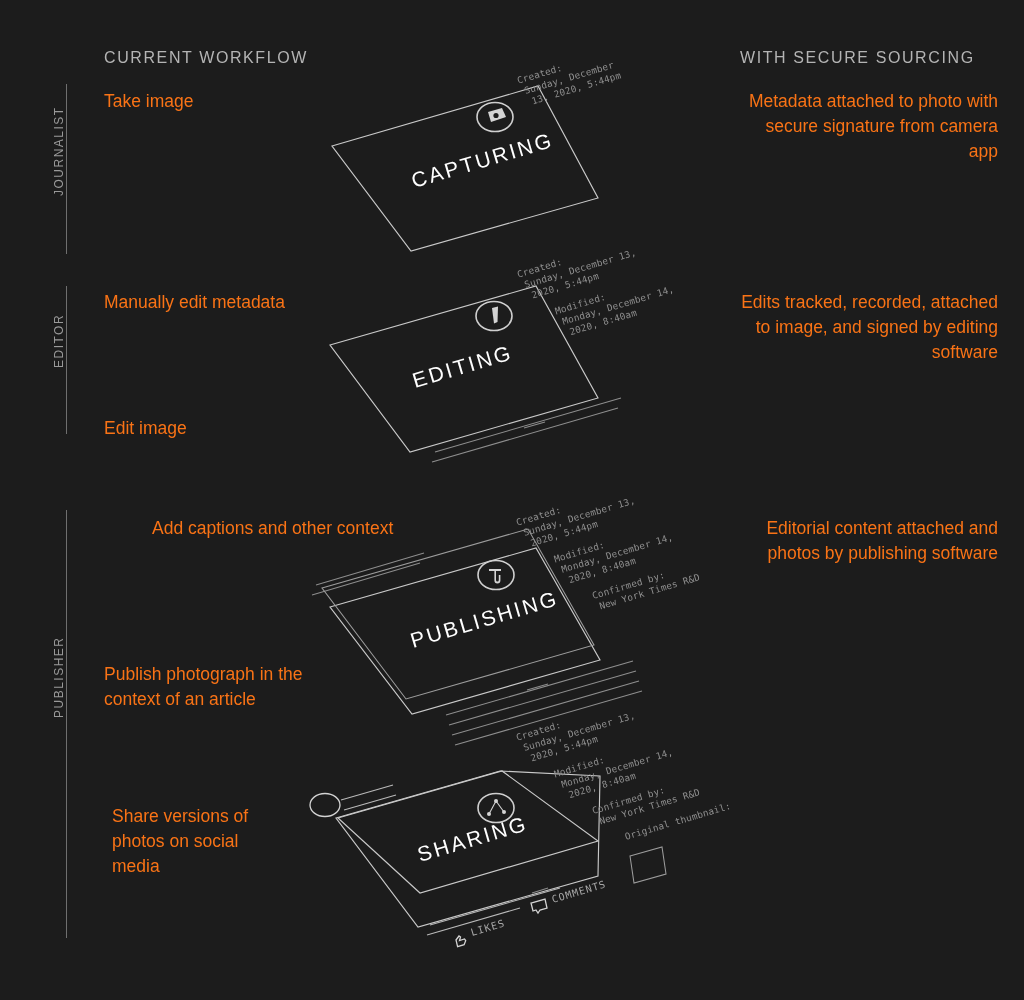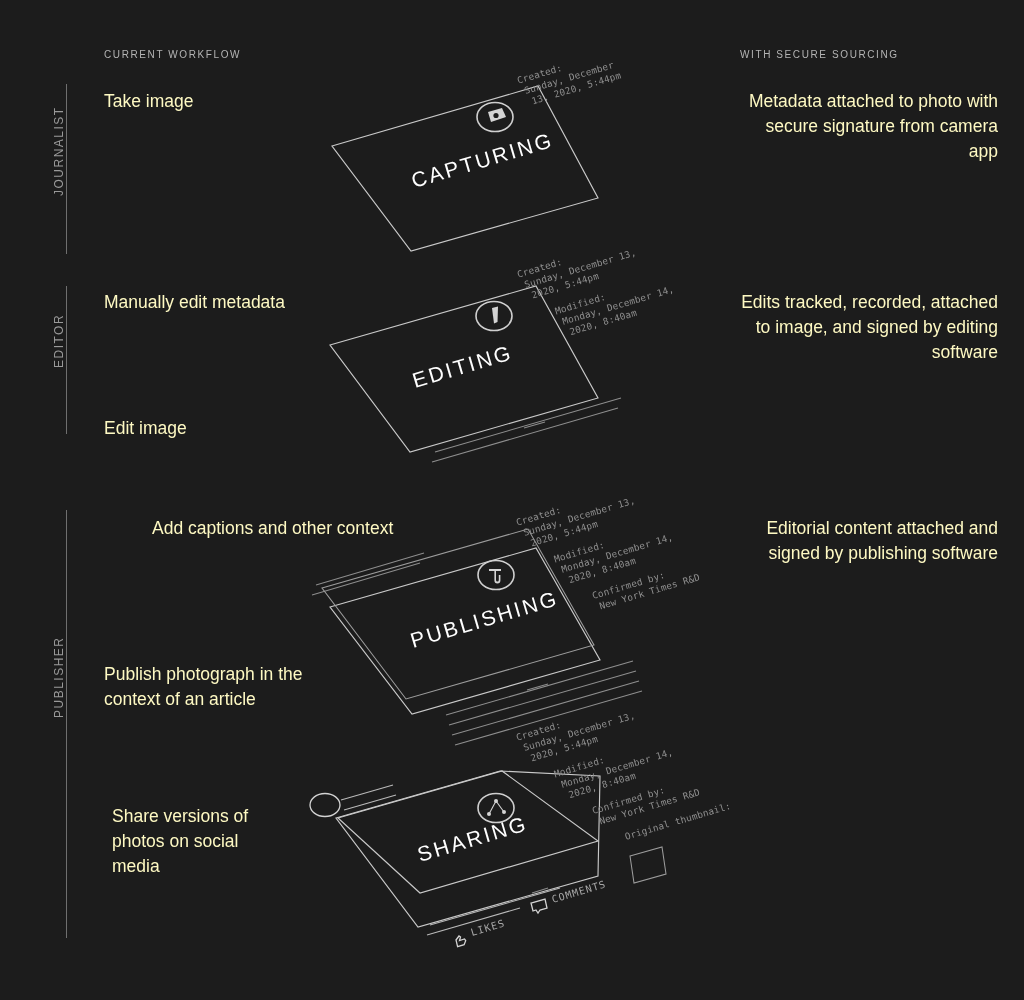--- a/index.html
+++ b/index.html
@@ -13,21 +13,21 @@
     height: 1000px;
     background: #1c1c1c;
     overflow: hidden;
     font-family: "Liberation Sans", sans-serif;
     color: #ffffff;
   }
 
   
   .col-header {
     position: absolute;
-    font-size: 10px;
+    font-size: 16px;
     letter-spacing: 1.6px;
     color: #b4b4b4;
     font-weight: 400;
     text-transform: uppercase;
     white-space: nowrap;
   }
   #hdr-left  { left: 104px; top: 49px; }
   #hdr-right { left: 740px; top: 49px; }
 
   
@@ -45,21 +45,21 @@
     left: 66px;
     width: 1px;
     background: #6f6f6f;
   }
 
   
   .prose {
     position: absolute;
     font-size: 17.5px;
     line-height: 25px;
-    color: #fef9c3;
+    color: #f97316;
     font-weight: 400;
   }
   .prose.left  { left: 104px; width: 250px; }
   .prose.right { left: 740px; width: 258px; text-align: right; }
 
   
   .stage {
     position: absolute;
     left: 0; top: 0;
     width: 1024px; height: 1000px;
@@ -117,21 +117,21 @@
   <div class="prose left" style="top:416px;">Edit image</div>
   <div class="prose left" style="top:290px;">Manually edit metadata</div>
 
   <div class="prose left" style="top:516px;margin-left:48px;">Add captions and other context</div>
   <div class="prose left" style="top:662px; width:230px;">Publish photograph in the context of an article</div>
 
   <div class="prose left" style="top:804px; width:150px;margin-left:8px;">Share versions of photos on social media</div>
 
   <div class="prose right" style="top:89px;">Metadata attached to photo with secure signature from camera app</div>
   <div class="prose right" style="top:290px;">Edits tracked, recorded, attached to image, and signed by editing software</div>
-  <div class="prose right" style="top:516px;">Editorial content attached and signed by publishing software</div>
+  <div class="prose right" style="top:516px;">Editorial content attached and photos by publishing software</div>
 
   <div class="stage">
   <svg width="1024" height="1000" viewBox="0 0 1024 1000" xmlns="http://www.w3.org/2000/svg">
 
     <g>
       <polygon class="frame" points="332,146 538,86 598,198 411,251"></polygon>
       <g>
         <ellipse class="badge" cx="495" cy="117" rx="18" ry="14.5"></ellipse>
         <polygon class="glyph-f" points="488,112 502,108 506,117 491,122"></polygon>
         <circle cx="496" cy="115.5" r="2.6" fill="#1c1c1c"></circle>

